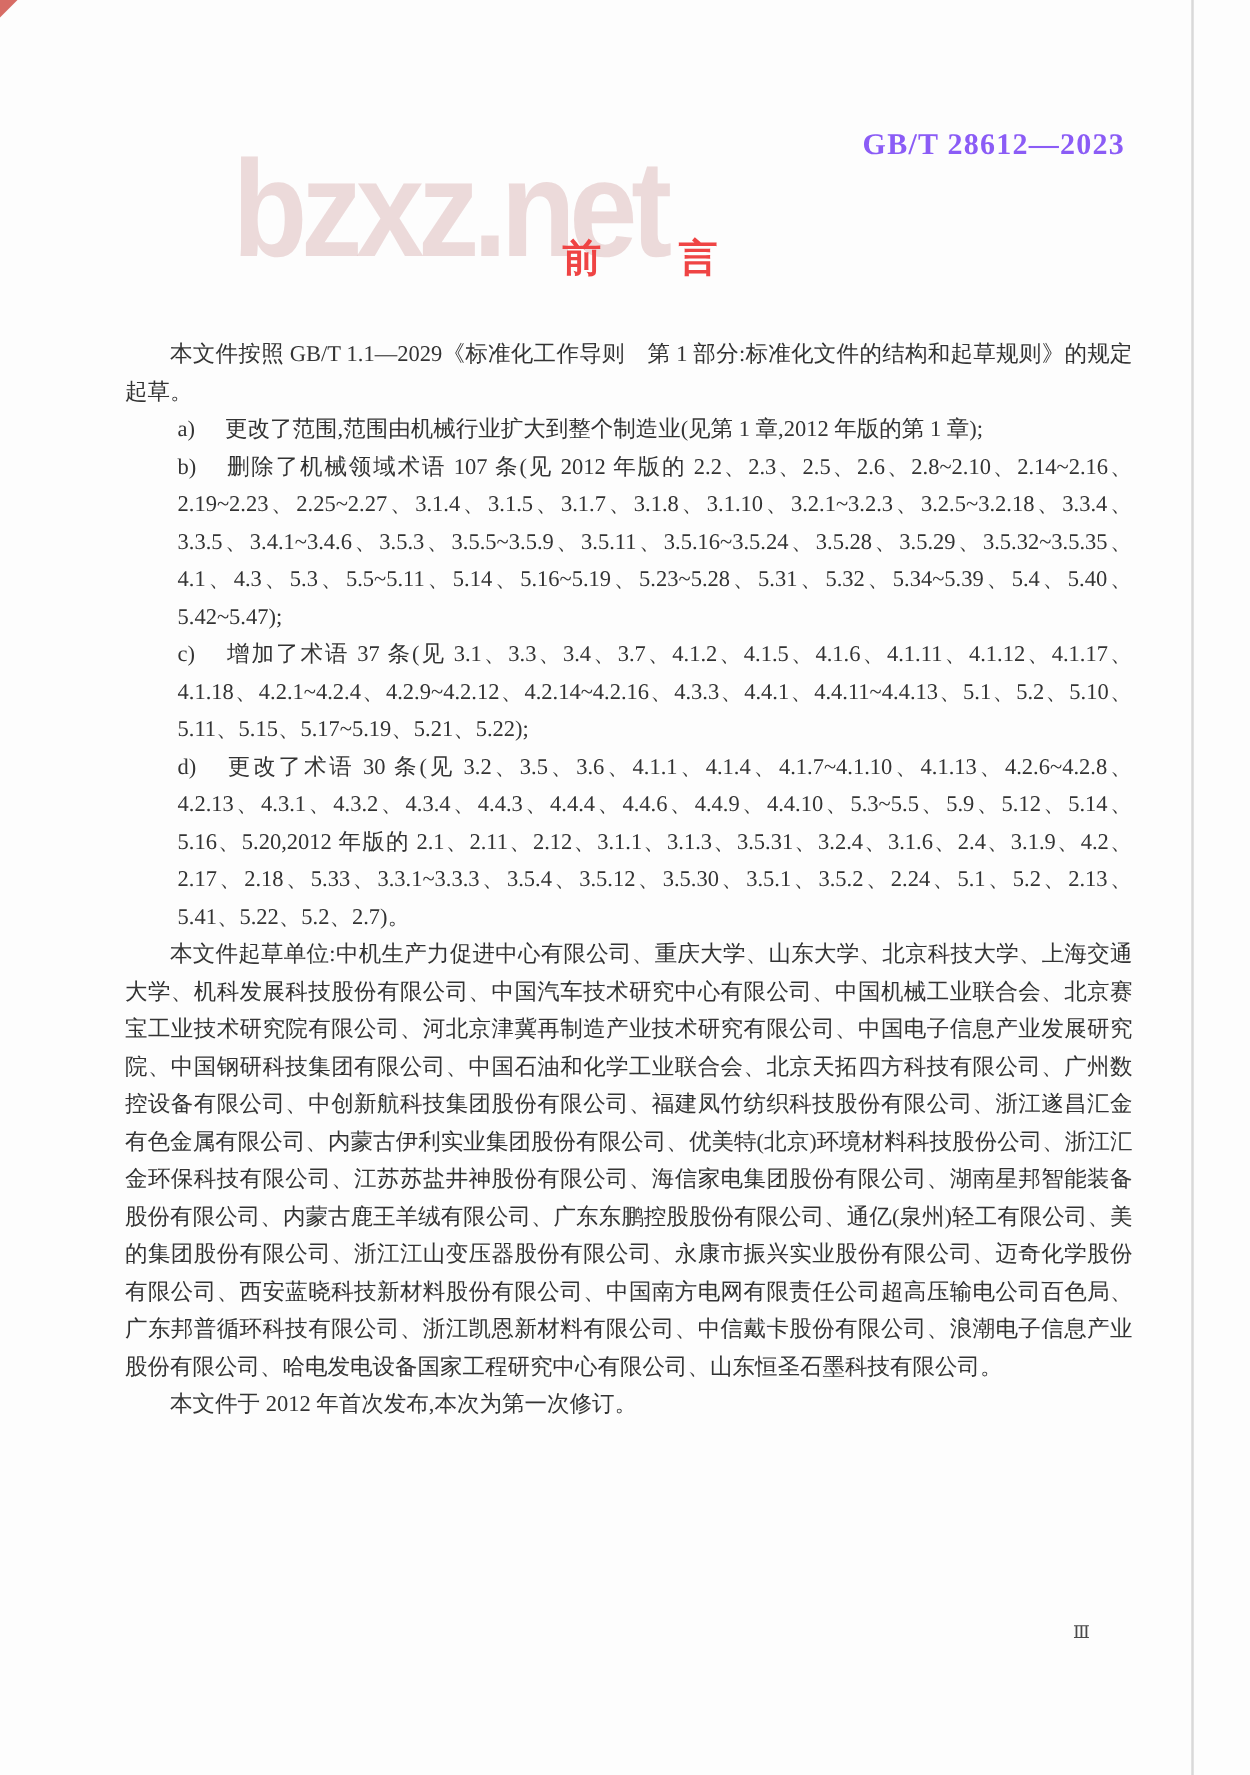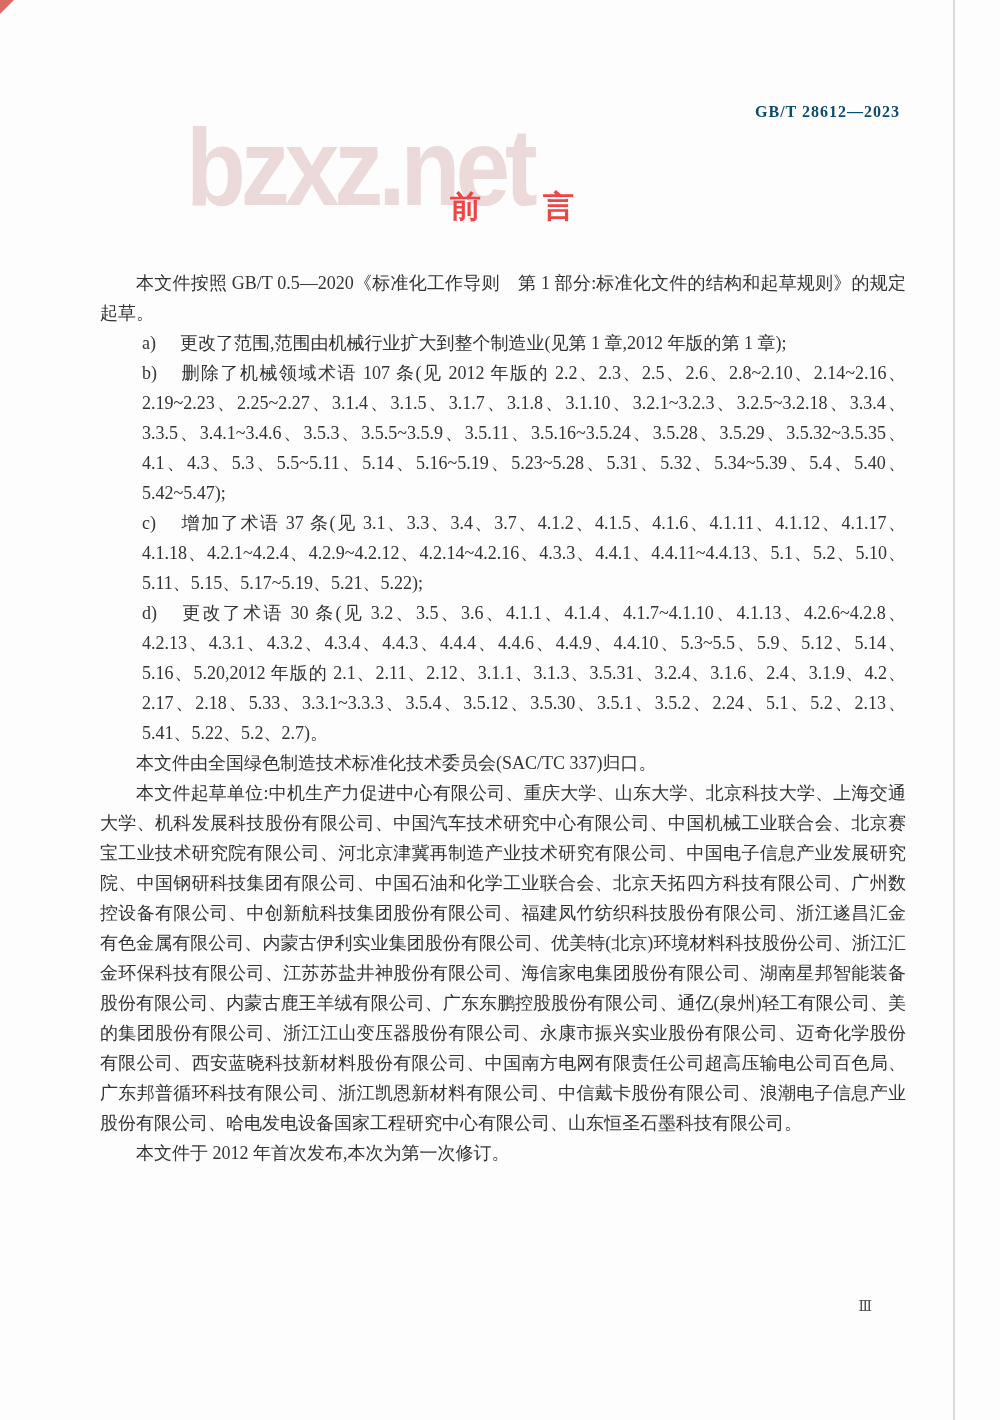--- a/index.html
+++ b/index.html
@@ -44,24 +44,24 @@
     color: rgba(222, 190, 190, 0.55);
     transform: scaleY(1.12);
     transform-origin: top left;
     user-select: none;
     white-space: nowrap;
   }
   .std-no {
     position: absolute;
     top: 103px;
     right: 100px;
-    font-size: 16px;
+    font-size: 24px;
     font-weight: bold;
     letter-spacing: 1px;
-    color: #0c4a6e;
+    color: #8b5cf6;
     margin-left: 28px;
   }
   .doc-title {
     position: absolute;
     top: 186px;
     left: 0;
     width: 100%;
     margin: 0;
     text-align: center;
     font-size: 31px;
@@ -108,33 +108,32 @@
   <div class="edge-line"></div>
 
   <div class="watermark">bzxz.net</div>
 
   <div class="std-no">GB/T 28612—2023</div>
 
   <h1 class="doc-title">前　　言</h1>
 
   <div class="content">
 
-    <p class="para">本文件按照 GB/T 0.5—2020《标准化工作导则　第 1 部分:标准化文件的结构和起草规则》的规定起草。</p>
+    <p class="para">本文件按照 GB/T 1.1—2029《标准化工作导则　第 1 部分:标准化文件的结构和起草规则》的规定起草。</p>
 
 
     <div class="list-item"><span class="li-label">a)</span><span>更改了范围,范围由机械行业扩大到整个制造业(见第 1 章,2012 年版的第 1 章);</span></div>
 
     <div class="list-item"><span class="li-label">b)</span><span>删除了机械领域术语 107 条(见 2012 年版的 2.2、2.3、2.5、2.6、2.8~2.10、2.14~2.16、2.19~2.23、2.25~2.27、3.1.4、3.1.5、3.1.7、3.1.8、3.1.10、3.2.1~3.2.3、3.2.5~3.2.18、3.3.4、3.3.5、3.4.1~3.4.6、3.5.3、3.5.5~3.5.9、3.5.11、3.5.16~3.5.24、3.5.28、3.5.29、3.5.32~3.5.35、4.1、4.3、5.3、5.5~5.11、5.14、5.16~5.19、5.23~5.28、5.31、5.32、5.34~5.39、5.4、5.40、5.42~5.47);</span></div>
 
     <div class="list-item"><span class="li-label">c)</span><span>增加了术语 37 条(见 3.1、3.3、3.4、3.7、4.1.2、4.1.5、4.1.6、4.1.11、4.1.12、4.1.17、4.1.18、4.2.1~4.2.4、4.2.9~4.2.12、4.2.14~4.2.16、4.3.3、4.4.1、4.4.11~4.4.13、5.1、5.2、5.10、5.11、5.15、5.17~5.19、5.21、5.22);</span></div>
 
     <div class="list-item"><span class="li-label">d)</span><span>更改了术语 30 条(见 3.2、3.5、3.6、4.1.1、4.1.4、4.1.7~4.1.10、4.1.13、4.2.6~4.2.8、4.2.13、4.3.1、4.3.2、4.3.4、4.4.3、4.4.4、4.4.6、4.4.9、4.4.10、5.3~5.5、5.9、5.12、5.14、5.16、5.20,2012 年版的 2.1、2.11、2.12、3.1.1、3.1.3、3.5.31、3.2.4、3.1.6、2.4、3.1.9、4.2、2.17、2.18、5.33、3.3.1~3.3.3、3.5.4、3.5.12、3.5.30、3.5.1、3.5.2、2.24、5.1、5.2、2.13、5.41、5.22、5.2、2.7)。</span></div>
 
 
-    <p class="para">本文件由全国绿色制造技术标准化技术委员会(SAC/TC 337)归口。</p>
 
     <p class="para">本文件起草单位:中机生产力促进中心有限公司、重庆大学、山东大学、北京科技大学、上海交通大学、机科发展科技股份有限公司、中国汽车技术研究中心有限公司、中国机械工业联合会、北京赛宝工业技术研究院有限公司、河北京津冀再制造产业技术研究有限公司、中国电子信息产业发展研究院、中国钢研科技集团有限公司、中国石油和化学工业联合会、北京天拓四方科技有限公司、广州数控设备有限公司、中创新航科技集团股份有限公司、福建凤竹纺织科技股份有限公司、浙江遂昌汇金有色金属有限公司、内蒙古伊利实业集团股份有限公司、优美特(北京)环境材料科技股份公司、浙江汇金环保科技有限公司、江苏苏盐井神股份有限公司、海信家电集团股份有限公司、湖南星邦智能装备股份有限公司、内蒙古鹿王羊绒有限公司、广东东鹏控股股份有限公司、通亿(泉州)轻工有限公司、美的集团股份有限公司、浙江江山变压器股份有限公司、永康市振兴实业股份有限公司、迈奇化学股份有限公司、西安蓝晓科技新材料股份有限公司、中国南方电网有限责任公司超高压输电公司百色局、广东邦普循环科技有限公司、浙江凯恩新材料有限公司、中信戴卡股份有限公司、浪潮电子信息产业股份有限公司、哈电发电设备国家工程研究中心有限公司、山东恒圣石墨科技有限公司。</p>
 
 
     <p class="para">本文件于 2012 年首次发布,本次为第一次修订。</p>
 
   </div>
 
   <div class="page-no">Ⅲ</div>
 

